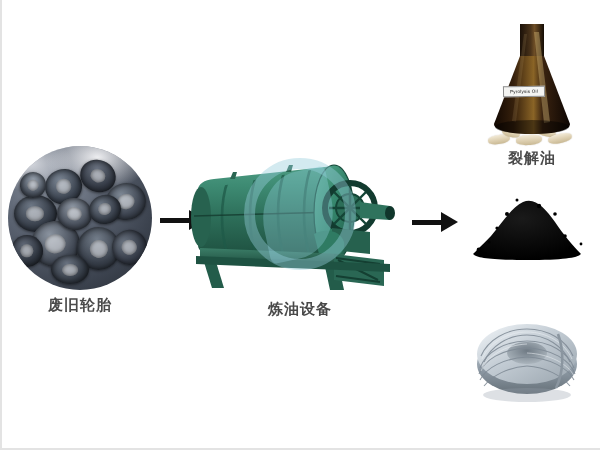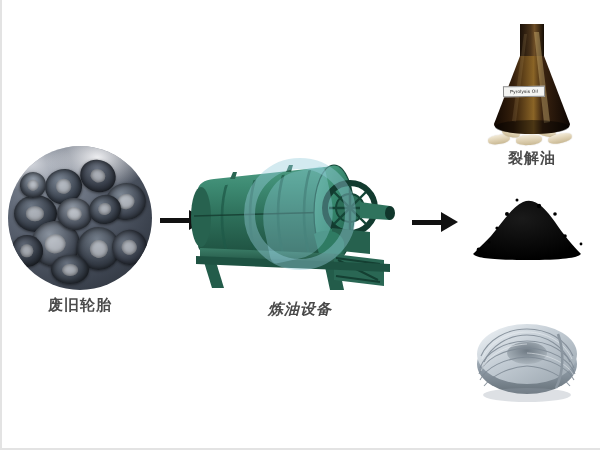--- a/index.html
+++ b/index.html
@@ -238,21 +238,21 @@
       <path d="M150 104 L200 110 L200 136 L150 130 Z" fill="#2a6754"></path>
       <path d="M152 108 L196 114" stroke="#143f32" stroke-width="2"></path>
       <path d="M152 126 L196 132" stroke="#143f32" stroke-width="2"></path>
       <path d="M154 110 L194 130" stroke="#143f32" stroke-width="2"></path>
       <path d="M12 106 L206 114 L206 122 L12 114 Z" fill="#1e5242"></path>
     </svg>
 
     <div class="watermark-ring"></div>
     <div class="watermark-leaf"></div>
 
-    <div class="caption" style="left:36px;top:150px;width:160px;font-style:italic;">炼油设备</div>
+    <div class="caption" style="left:36px;top:150px;width:160px;">炼油设备</div>
   </div>
 
   <div class="arrow" style="left:410px;top:210px;width:46px;height:24px;">
     <div class="shaft" style="width:31px;"></div>
     <div class="head"></div>
   </div>
 
   <div class="flask-wrap">
     <div class="shavings">
       <div class="shaving" style="left:2px;  bottom:2px;  width:22px; height:9px;  transform:rotate(-9deg);"></div>

